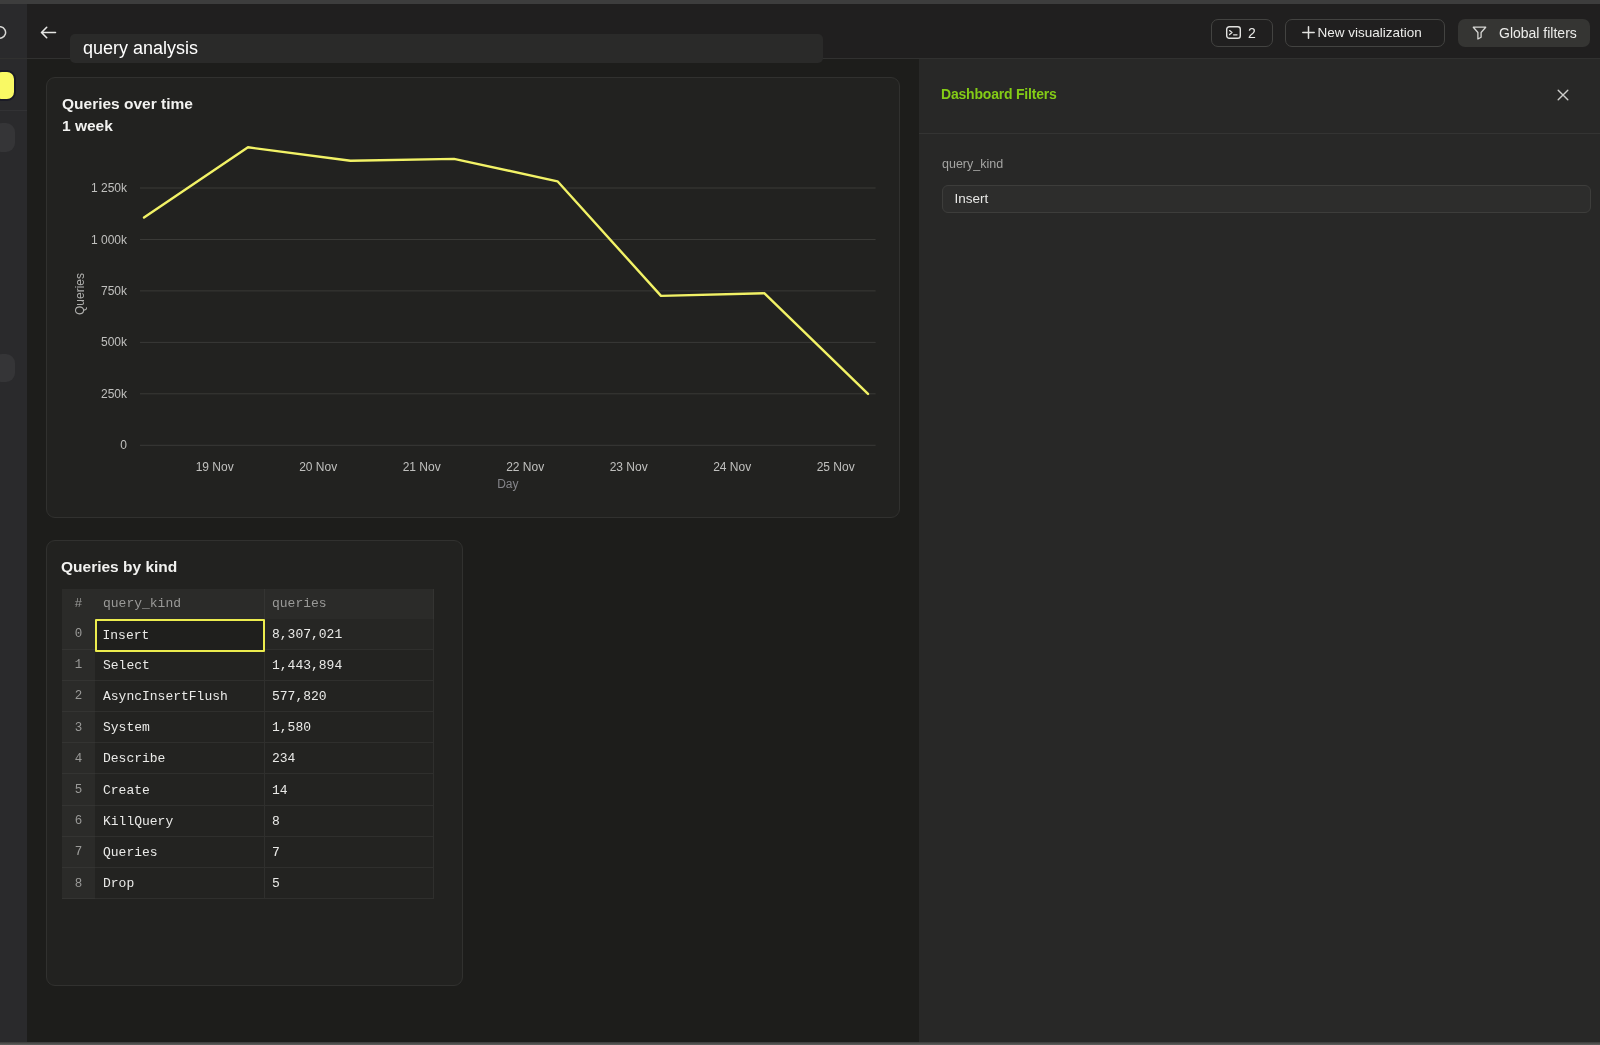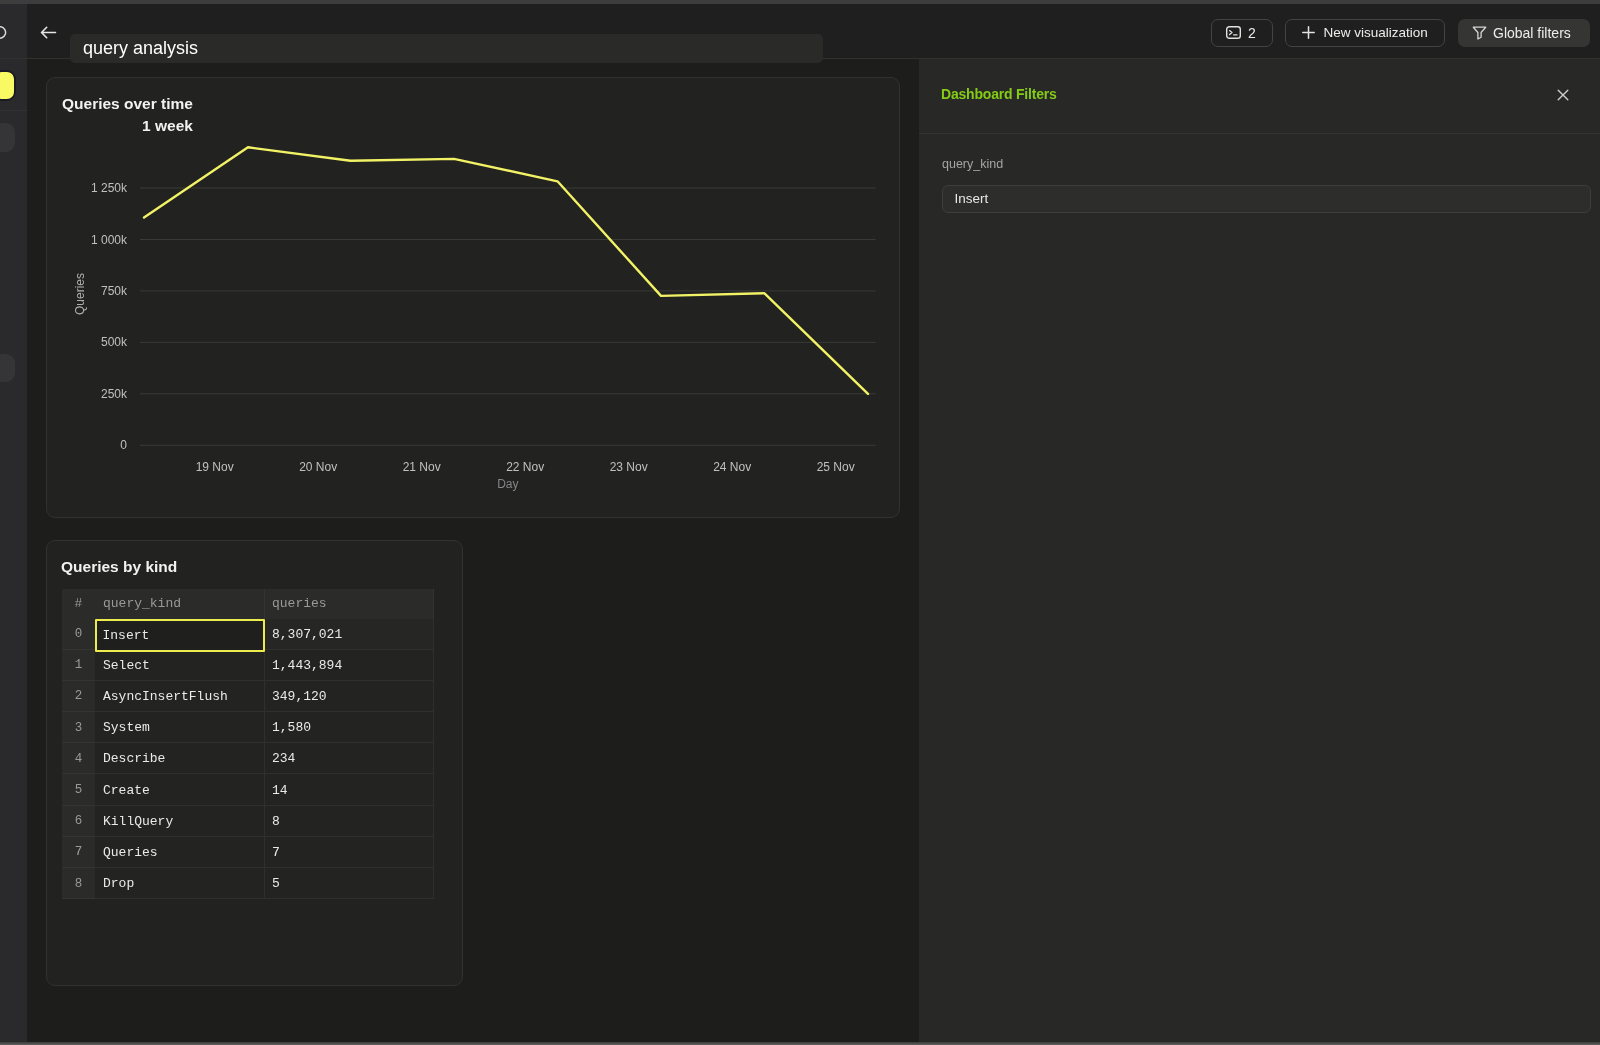--- a/index.html
+++ b/index.html
@@ -15,26 +15,26 @@
   #pill-yellow { left:-7px; top:65.5px; width:23px; height:31px; border-radius:9px; background:#f9f964; border:2px solid #1a1a26; }
   #pill-gray1 { left:-7px; top:118.5px; width:22px; height:29px; border-radius:9px; background:#353537; }
   #pill-gray2 { left:-7px; top:350px; width:22px; height:28px; border-radius:9px; background:#353537; }
   
   #topbar { left:27px; top:4px; width:1573px; height:54px; background:#201f1f; }
   #hairline { left:0; top:58px; width:1600px; height:1px; background:#313130; }
   #searchbox { left:70px; top:34px; width:753px; height:29px; background:#2a2a29; border-radius:5px;
     color:#ffffff; font-size:18px; line-height:29px; padding-left:13px; }
   .btn { top:18.5px; height:28px; border-radius:7px; display:flex; align-items:center; color:#ececea; font-size:13.5px; }
   #btn-term { left:1211px; width:62px; border:1px solid #434341; padding-left:14px; gap:7px; font-size:14px; }
-  #btn-new  { left:1284.5px; width:160.5px; border:1px solid #434341; padding-left:16px; gap:9px; }
-  #btn-glob { left:1458px; width:131.5px; background:#353533; padding-left:14px; gap:6px; font-size:14px; }
+  #btn-new  { left:1284.5px; width:160.5px; border:1px solid #434341; padding-left:16px; gap:3px; }
+  #btn-glob { left:1458px; width:131.5px; background:#353533; padding-left:14px; gap:12px; font-size:14px; }
   
   #main { left:27px; top:59px; width:892px; height:983px; background:#1d1d1b; }
   .card { background:#222220; border:1px solid #31312f; border-radius:9px; }
-  #card-chart { left:46px; top:77px; width:854px; height:441px;text-align:right; }
+  #card-chart { left:46px; top:77px; width:854px; height:441px; }
   #card-table { left:46px; top:540px; width:417px; height:446px; }
   .cardtitle { font-size:15.5px; font-weight:bold; color:#f2f2f0; line-height:21.8px; }
   
   #qtable { left:15px; top:48px; width:372px; font-family:"Liberation Mono", monospace; }
   .trow { display:flex; width:372px; }
   .trow.head { height:29.5px; background:#2b2b29; color:#9a9a98; font-size:13px; }
   .trow.data { height:31.2px; }
   .c0 { width:33px; display:flex; align-items:center; justify-content:center; flex:none; }
   .c1 { width:170px; display:flex; align-items:center; padding-left:8px; flex:none; }
   .c2 { width:169px; display:flex; align-items:center; padding-left:7px; flex:none; }
@@ -144,21 +144,21 @@
         <div class="c2">8,307,021</div>
       </div>
       <div class="trow data">
         <div class="c0">1</div>
         <div class="c1">Select</div>
         <div class="c2">1,443,894</div>
       </div>
       <div class="trow data">
         <div class="c0">2</div>
         <div class="c1">AsyncInsertFlush</div>
-        <div class="c2">349,120</div>
+        <div class="c2">577,820</div>
       </div>
       <div class="trow data">
         <div class="c0">3</div>
         <div class="c1">System</div>
         <div class="c2">1,580</div>
       </div>
       <div class="trow data">
         <div class="c0">4</div>
         <div class="c1">Describe</div>
         <div class="c2">234</div>

